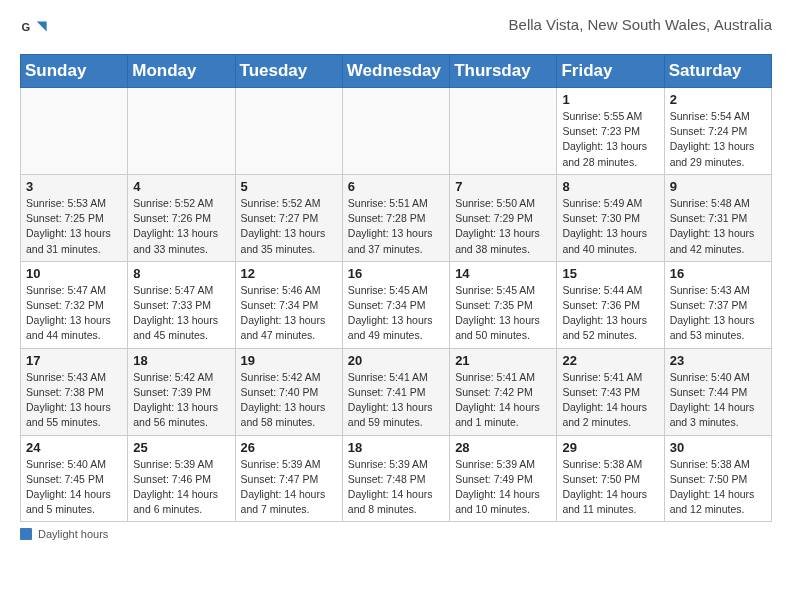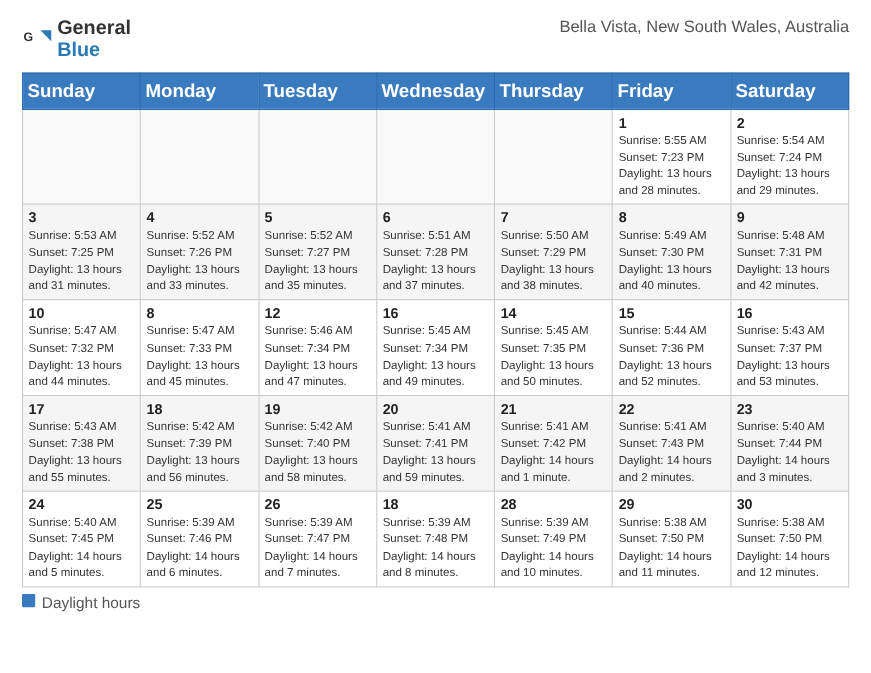--- a/index.html
+++ b/index.html
@@ -82,49 +82,43 @@
     .day-info {
       color: #333;
       font-size: 10.5px;
       line-height: 1.45;
     }
     .empty-cell {
       background: #f9f9f9 !important;
     }
     .footer-note {
       margin-top: 6px;
-      font-size: 14px;
+      font-size: 11px;
       color: #555;
       display: flex;
-      align-items: flex-start;
+      align-items: center;
       gap: 6px;
     }
     .footer-dot {
       width: 12px;
       height: 12px;
       background: #3a7abf;
       display: inline-block;
       border-radius: 1px;
     }
   </style>
 </head>
 <body>
 
 <div class="header-area">
   <div class="logo">
     <svg class="logo-icon" viewBox="0 0 40 40">
       <text x="2" y="22" font-size="16" font-weight="bold" fill="#333">G</text>
       <polygon points="24,8 38,8 38,22" fill="#2a7ab5"></polygon>
     </svg>
-    <div>
-      <div class="logo-text">
-        <span class="logo-general">General</span><br>
-        <span class="logo-blue">Blue</span>
-      </div>
-    </div>
   </div>
   <div class="title-area">
     <div class="subtitle">Bella Vista, New South Wales, Australia</div>
   </div>
 </div>
 
 <table class="calendar-table">
   <thead>
     <tr>
       <th>Sunday</th>

